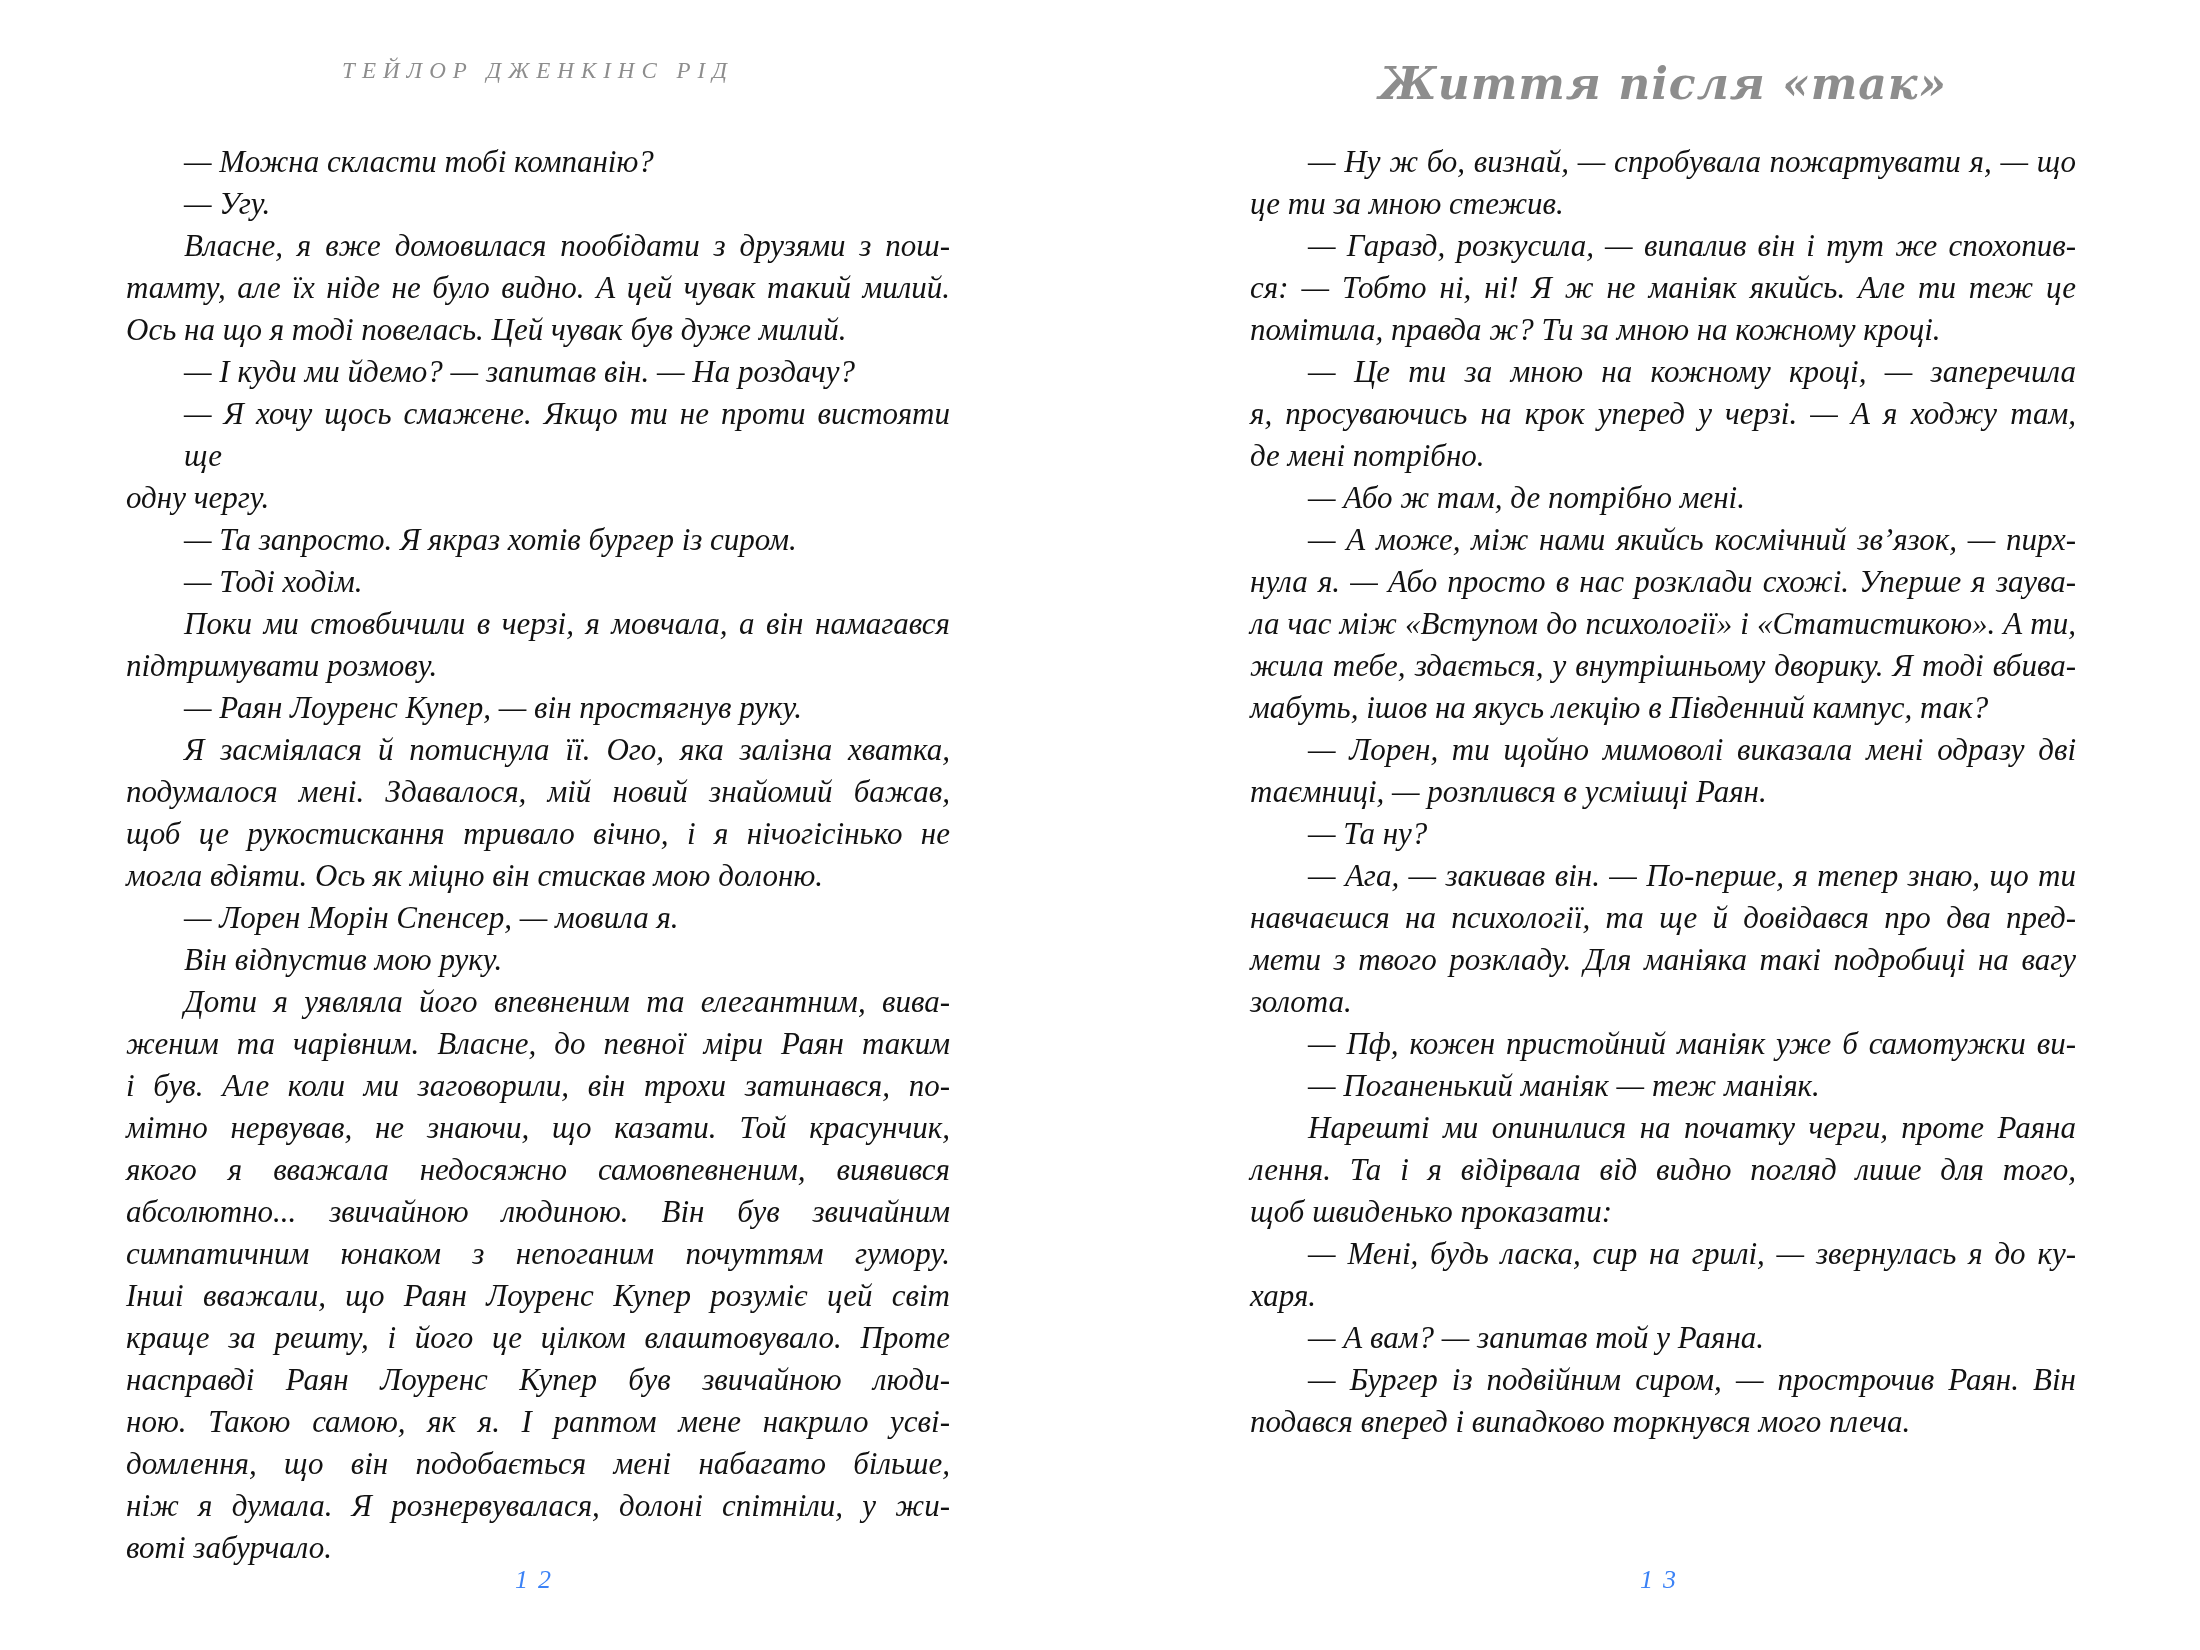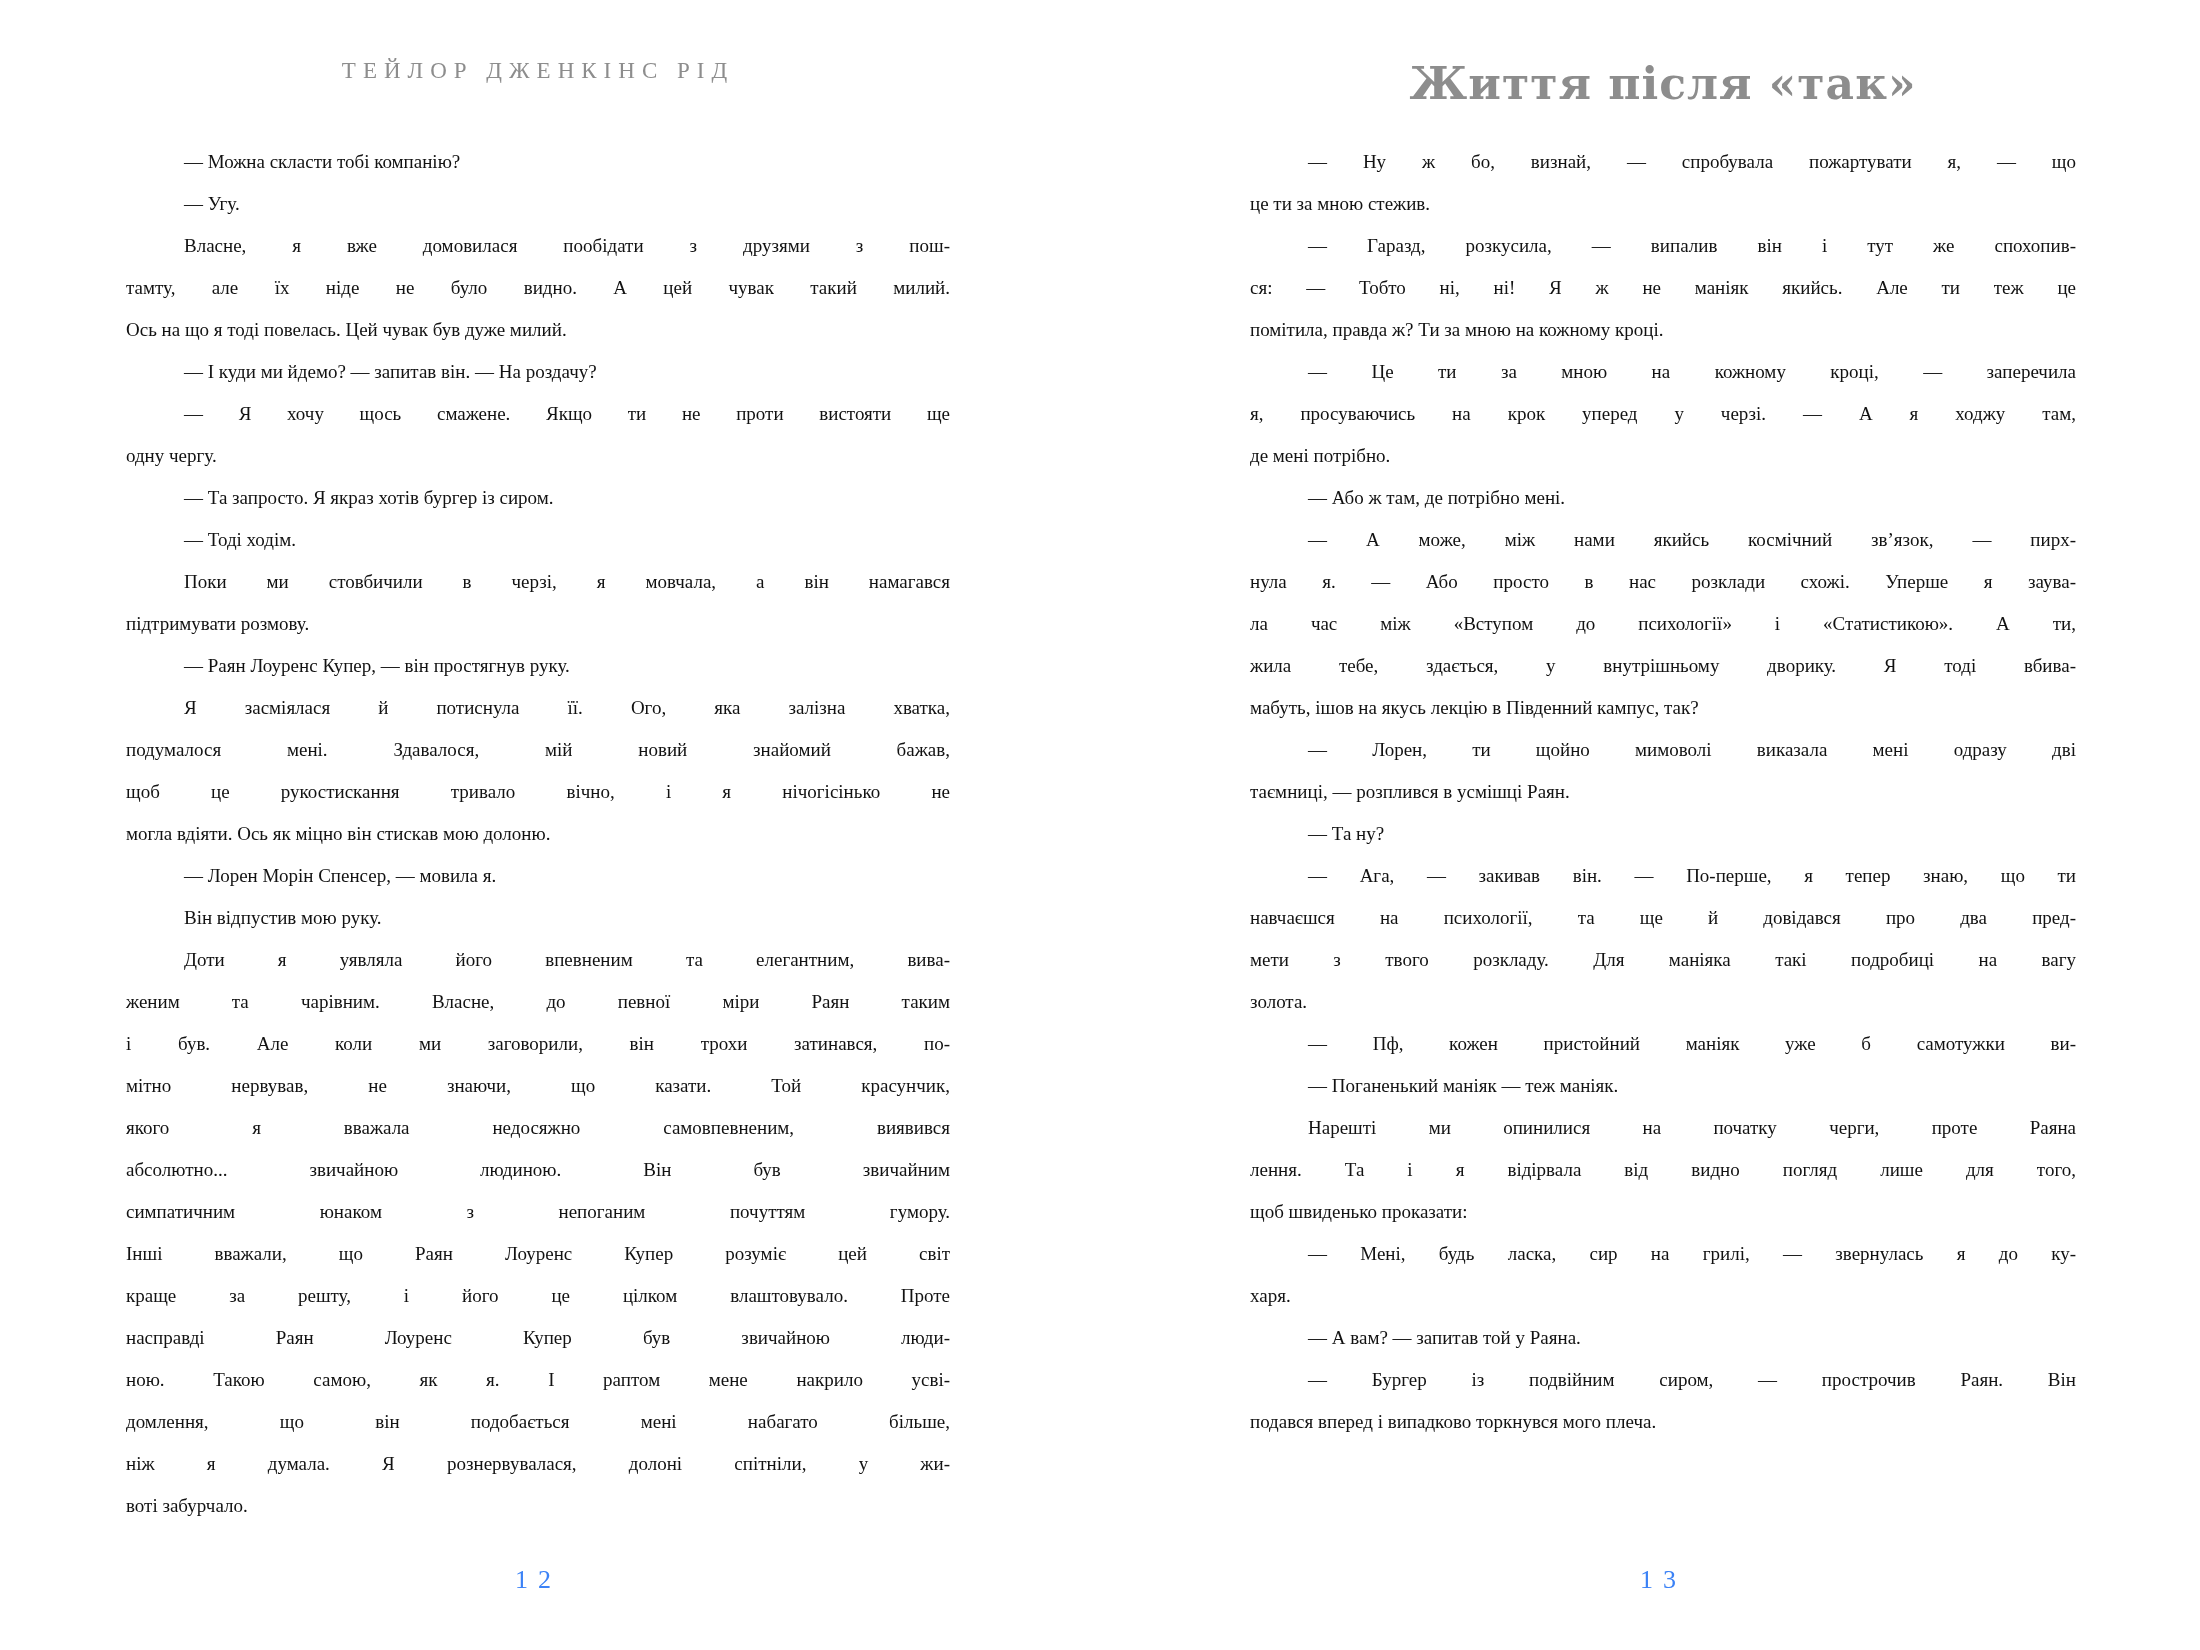--- a/index.html
+++ b/index.html
@@ -4,40 +4,40 @@
 <style>
   html,body{margin:0;padding:0;}
   body{
     width:2200px;height:1650px;
     background:#ffffff;
     position:relative;
     overflow:hidden;
     font-family:"Liberation Serif","DejaVu Serif",serif;
     color:#121212;
   }
-  .page{position:absolute;top:0;height:1650px;}
+  .page{position:absolute;top:0;height:1650px;font-style:italic;}
   .page-left{left:126px;width:824px;}
   .page-right{left:1250px;width:826px;}
 
   .running-head{
     position:absolute;top:58px;left:0;right:0;
     text-align:center;color:#8d8d8d;white-space:nowrap;
   }
   .running-head-author{
     font-size:23px;letter-spacing:7px;font-weight:400;
     font-family:"Liberation Serif",serif;
   }
   .running-head-title{
     font-size:44px;font-weight:700;letter-spacing:1px;
     font-family:"DejaVu Serif","Liberation Serif",serif;
   }
 
   .body-text{
     position:absolute;top:141px;left:0;right:0;
-    font-size:19px;
+    font-size:31px;
   }
   .para{margin:0;padding:0;}
   .line{
     display:block;
     line-height:42px;
     text-align:justify;
     text-align-last:justify;
   }
   .line.first{padding-left:58px;}
   .line.last{text-align-last:left;}

